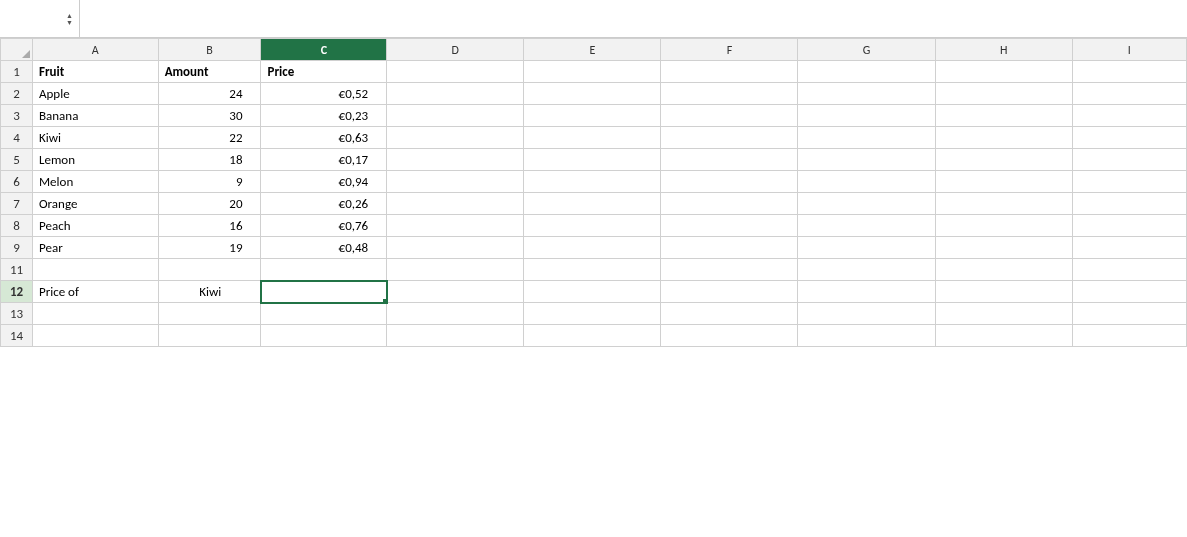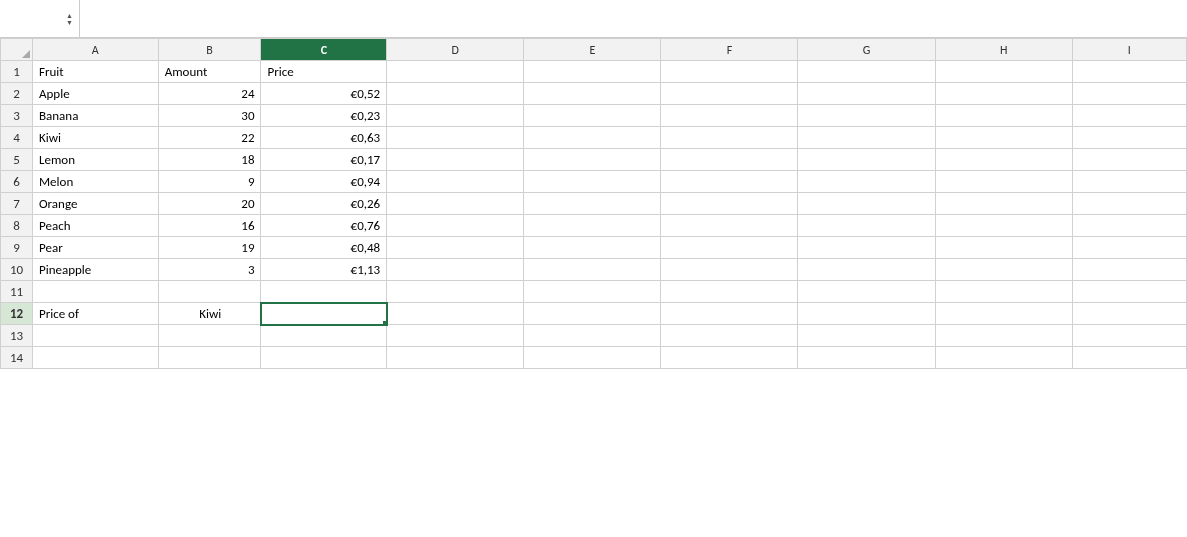--- a/index.html
+++ b/index.html
@@ -118,28 +118,28 @@
       font-weight: bold;
       text-align: center;
     }
     
     .cell {
       padding: 0 4px;
       font-size: 13px;
     }
     .cell-right {
       text-align: right;
-      padding-right: 6px;
+      padding-right: 18px;
     }
     .cell-left {
       text-align: left;
       padding-left: 6px;
     }
     .cell-bold {
-      font-weight: normal;
+      font-weight: bold;
     }
     
     .cell-active {
       border: 2px solid #217346 !important;
       background: #fff;
     }
     
     .col-rownum { width: 28px; }
     .col-a { width: 110px; }
     .col-b { width: 90px; }
@@ -323,32 +323,20 @@
           <td class="cell cell-right">19</td>
           <td class="cell cell-right">€0,48</td>
           <td class="cell cell-left"></td>
           <td class="cell cell-left"></td>
           <td class="cell cell-left"></td>
           <td class="cell cell-left"></td>
           <td class="cell cell-left"></td>
           <td class="cell cell-left"></td>
         </tr>
         <tr>
-          <td class="row-num cell">10</td>
-          <td class="cell cell-left">Pineapple</td>
-          <td class="cell cell-right">3</td>
-          <td class="cell cell-right">€1,13</td>
-          <td class="cell cell-left"></td>
-          <td class="cell cell-left"></td>
-          <td class="cell cell-left"></td>
-          <td class="cell cell-left"></td>
-          <td class="cell cell-left"></td>
-          <td class="cell cell-left"></td>
-        </tr>
-        <tr>
           <td class="row-num cell">11</td>
           <td class="cell cell-left"></td>
           <td class="cell cell-left"></td>
           <td class="cell cell-left"></td>
           <td class="cell cell-left"></td>
           <td class="cell cell-left"></td>
           <td class="cell cell-left"></td>
           <td class="cell cell-left"></td>
           <td class="cell cell-left"></td>
           <td class="cell cell-left"></td>

